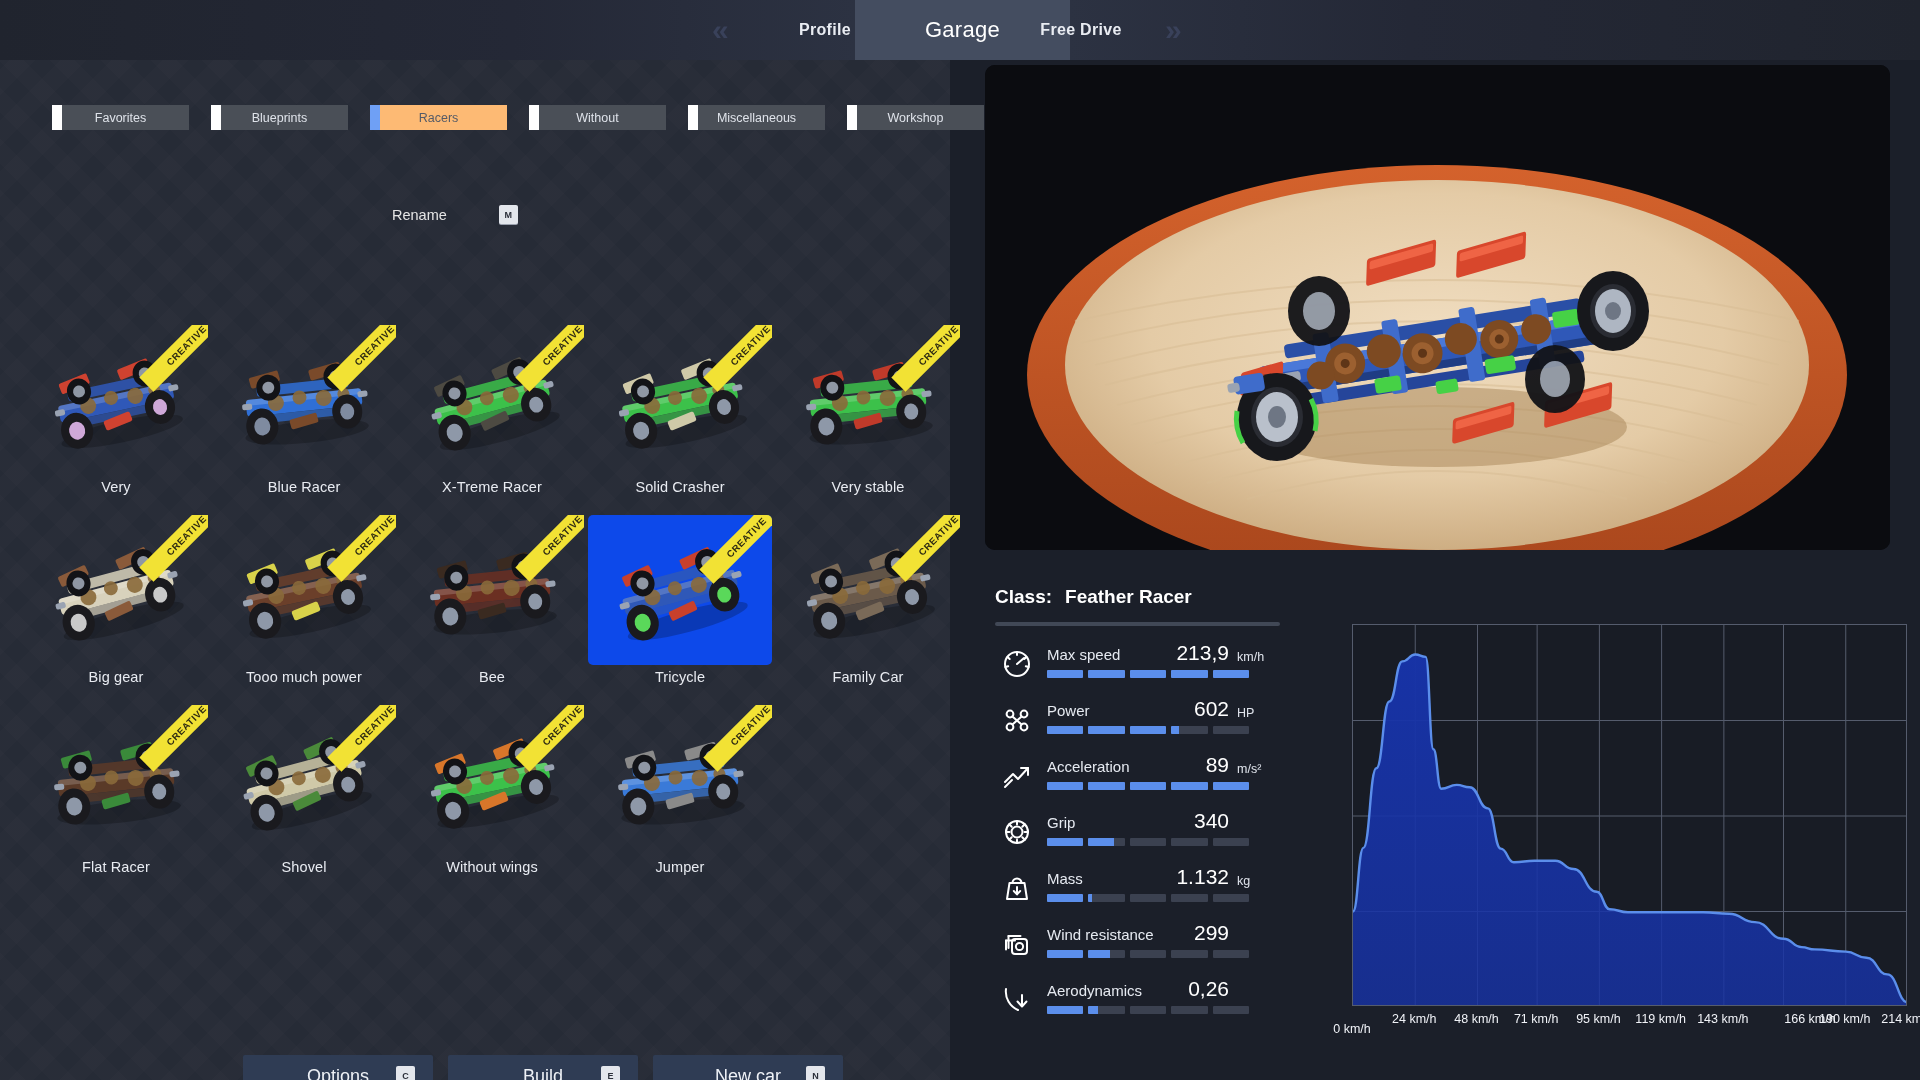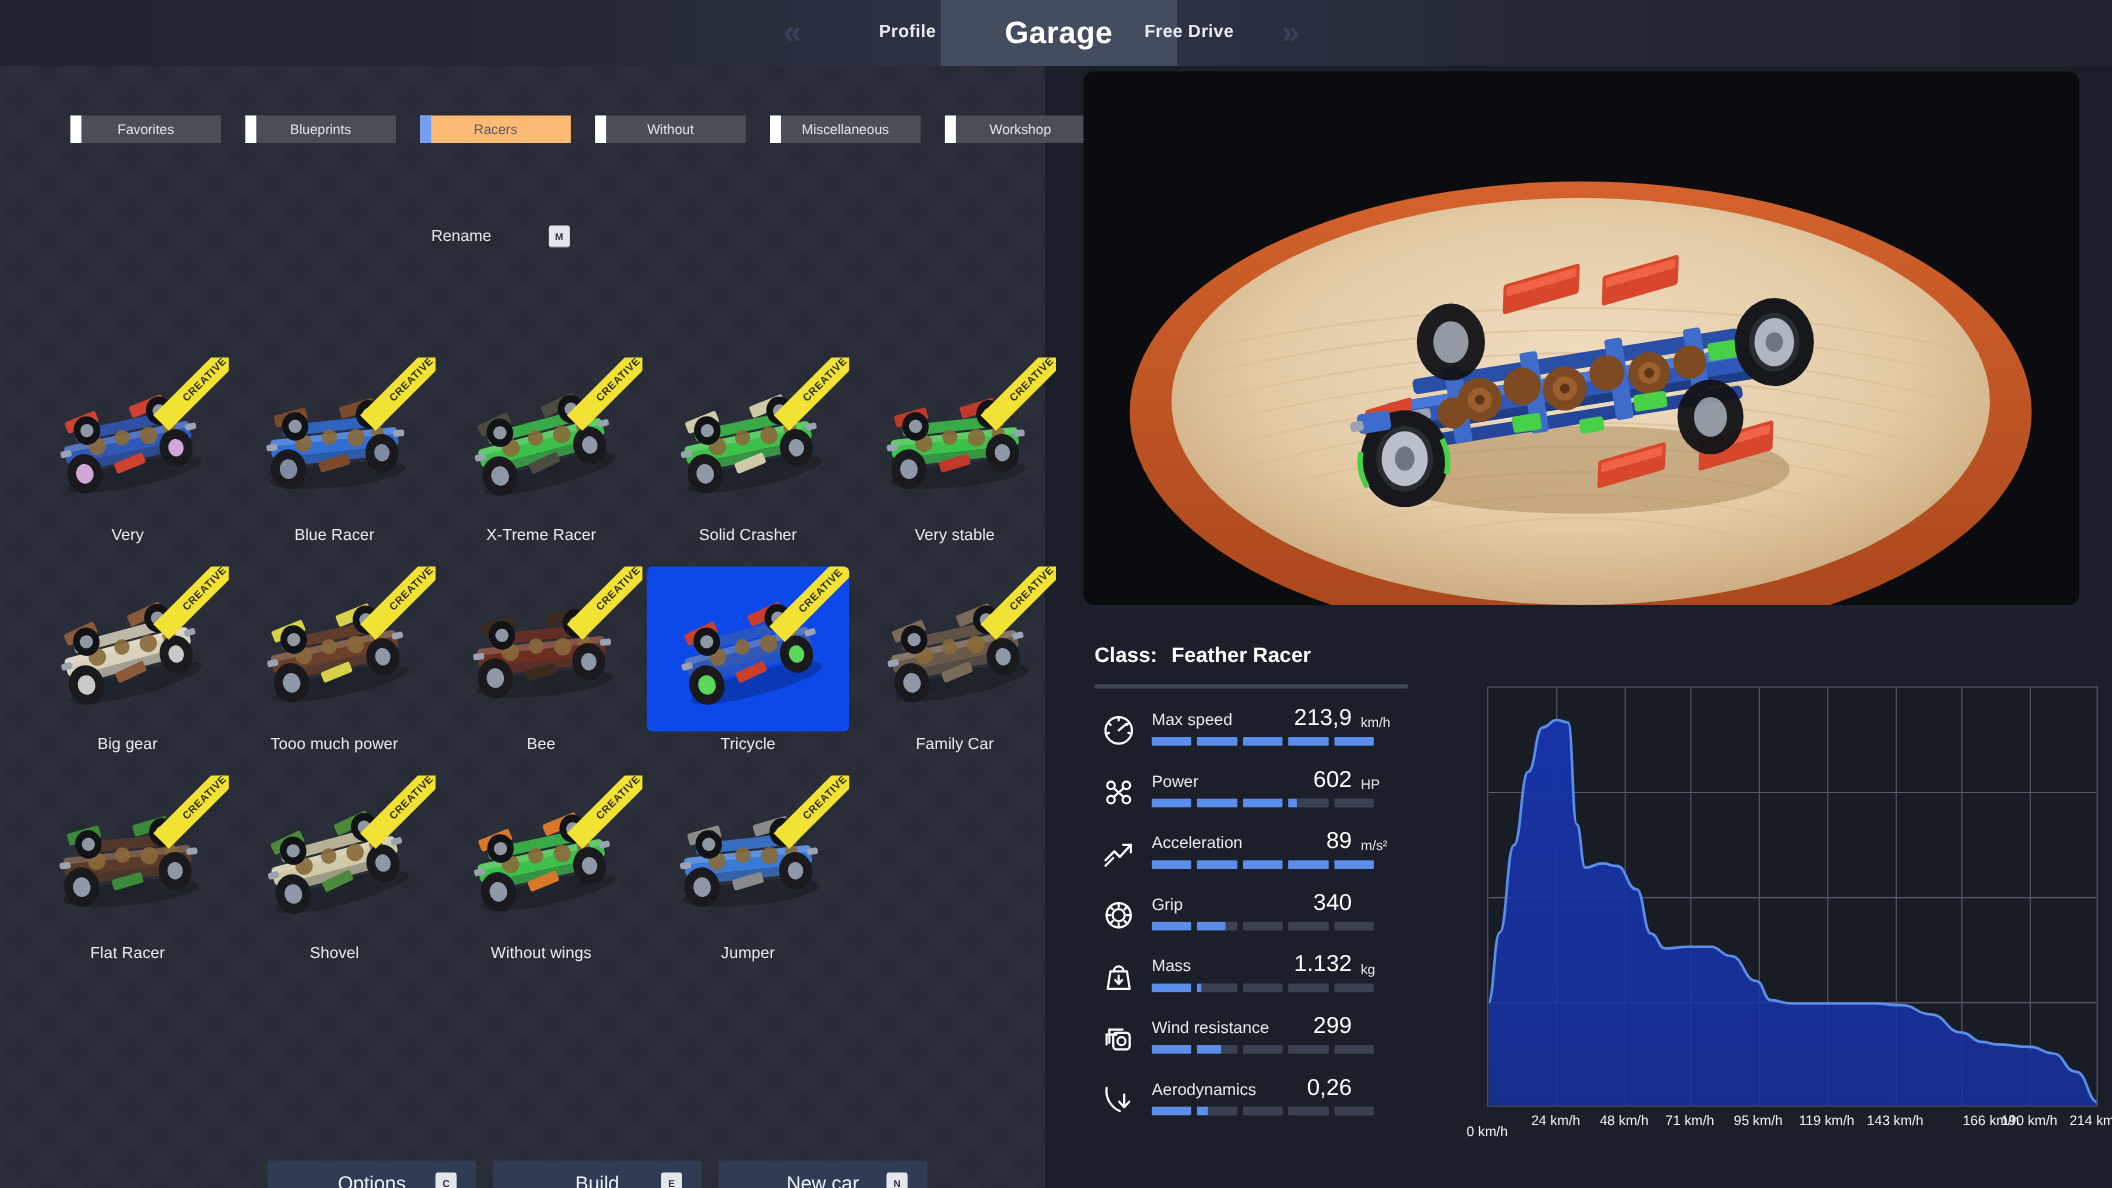--- a/index.html
+++ b/index.html
@@ -28,39 +28,39 @@
   .topnav .navbg-right{
     position:absolute; left:1070px; top:0; width:850px; height:60px;
     background:linear-gradient(90deg,#2c3242 0%,#242836 40%,#20242e 100%);
   }
   .nav-item{
     position:absolute; top:0; height:60px;
     display:flex; align-items:center; justify-content:center;
     font-size:16px; font-weight:bold; letter-spacing:.3px;
     color:#e9ecf2; cursor:pointer; user-select:none;
   }
-  .nav-item.title{ font-size:28px; font-weight:bold; color:#ffffff; }
+  .nav-item.title{ font-size:22px; font-weight:normal; color:#ffffff; }
   .chev{ position:absolute; top:0; height:60px; display:flex; align-items:center;
          color:#39415a; font-size:30px; font-weight:bold; letter-spacing:-6px; user-select:none;}
 
   
   .leftpanel{
     position:absolute; left:0; top:60px; width:950px; height:1020px;
     background:#262b36;
   }
   .leftpanel::before{
     content:""; position:absolute; inset:0;
     background-image:
       repeating-linear-gradient(45deg, rgba(255,255,255,.010) 0 18px, rgba(0,0,0,0) 18px 36px),
       repeating-linear-gradient(-45deg, rgba(255,255,255,.010) 0 18px, rgba(0,0,0,0) 18px 36px);
     pointer-events:none;
   }
 
   
-  .tabbar{ position:absolute; left:52px; top:45px; display:flex; gap:22px;margin-left:12px; }
+  .tabbar{ position:absolute; left:52px; top:45px; display:flex; gap:22px; }
   .tab{
     position:relative; width:137px; height:25px;
     background:#4a4f57; display:flex; align-items:center; justify-content:center;
     font-size:12.5px; color:#dfe3ea; cursor:pointer; user-select:none;
   }
   .tab .accent{
     position:absolute; left:0; top:0; width:10px; height:25px; background:#ffffff;
   }
   .tab.active{ background:#fdba74; color:#555b66; }
   .tab.active .accent{ background:#6fa0f5; }

